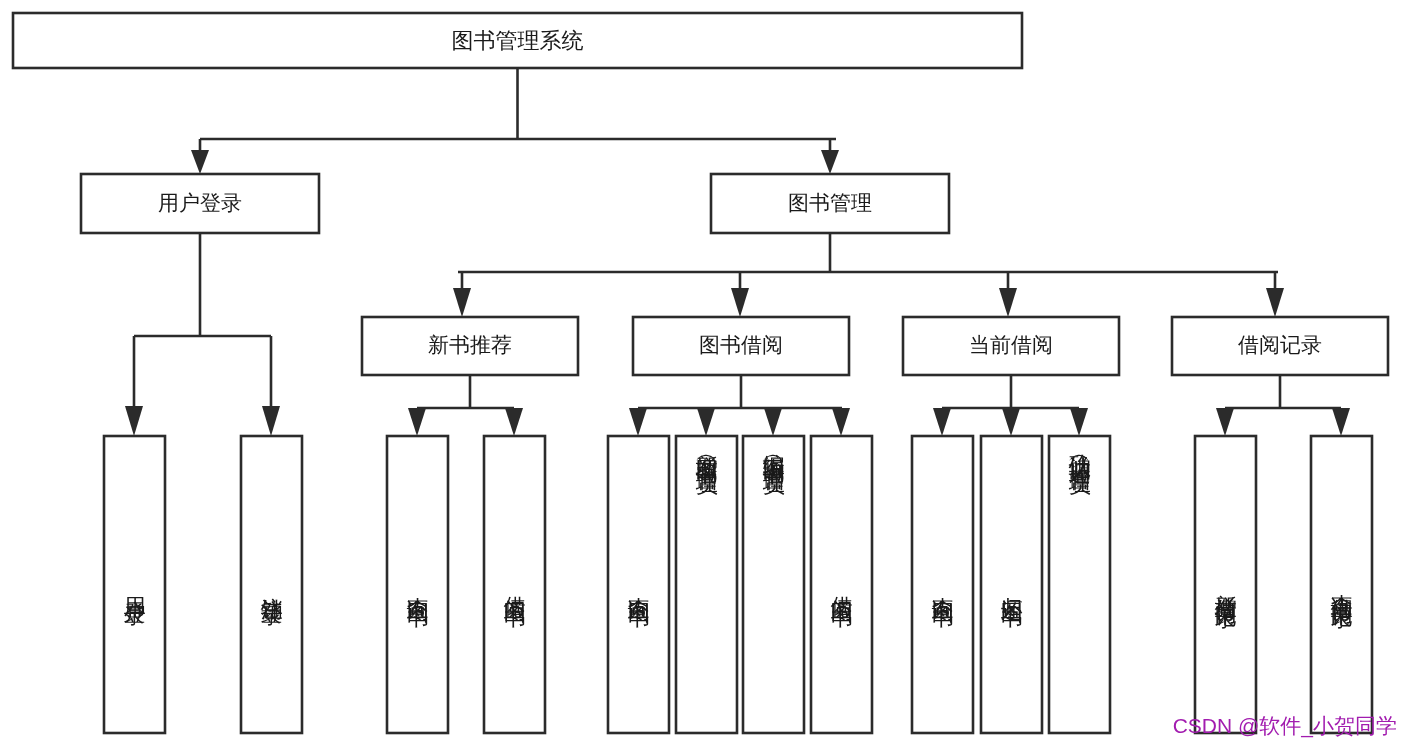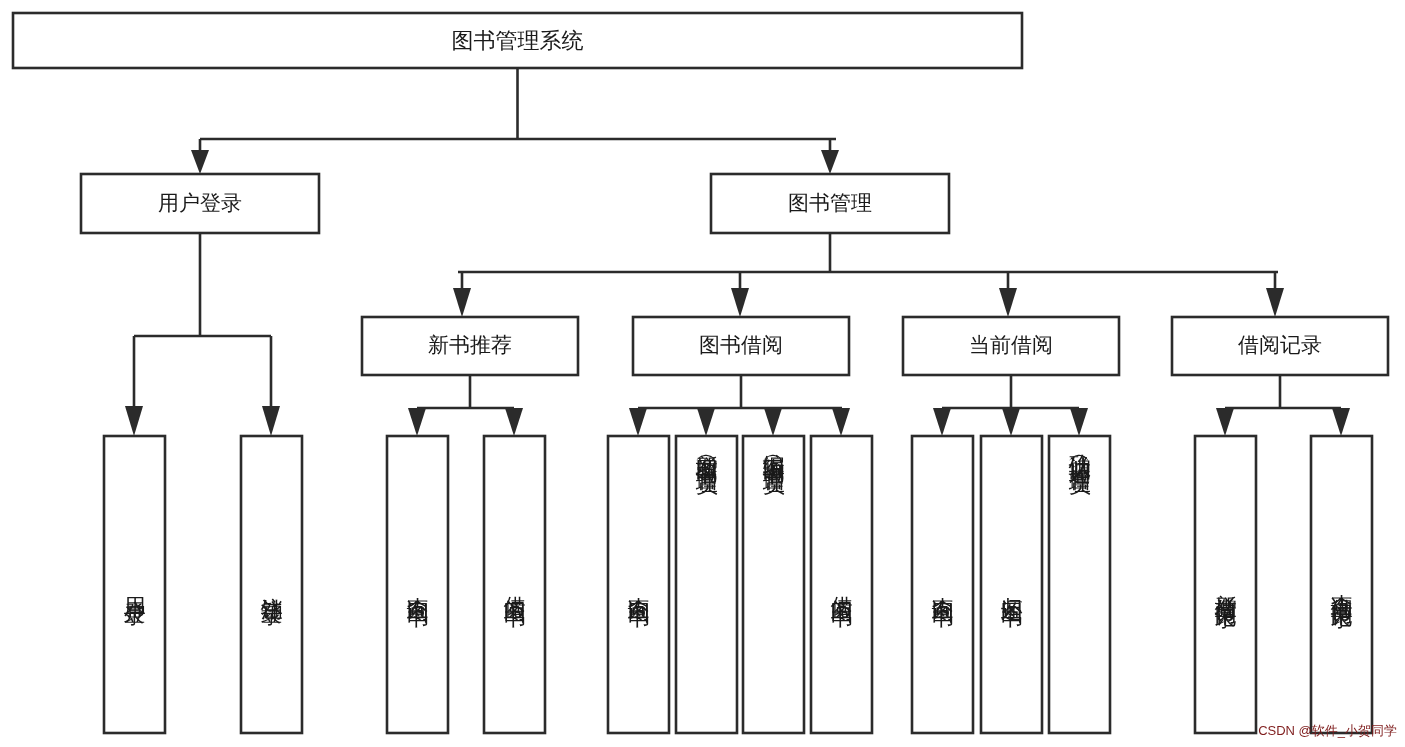--- a/index.html
+++ b/index.html
@@ -66,22 +66,22 @@
     color: #1a1a1a;
     letter-spacing: 3px;
     white-space: nowrap;
     text-align: center;
   }
   .watermark {
     position: absolute;
     right: 8px;
     bottom: 4px;
     font-family: "Liberation Sans", "DejaVu Sans", sans-serif;
-    font-size: 13px;
-    color: #7f1d1d;
+    font-size: 21px;
+    color: #a21caf;
     white-space: nowrap;
     user-select: none;
   }
 </style>
 </head>
 <body>
 
 <div id="diagram-root">
 
   <svg class="diagram" viewBox="0 0 1405 747">

